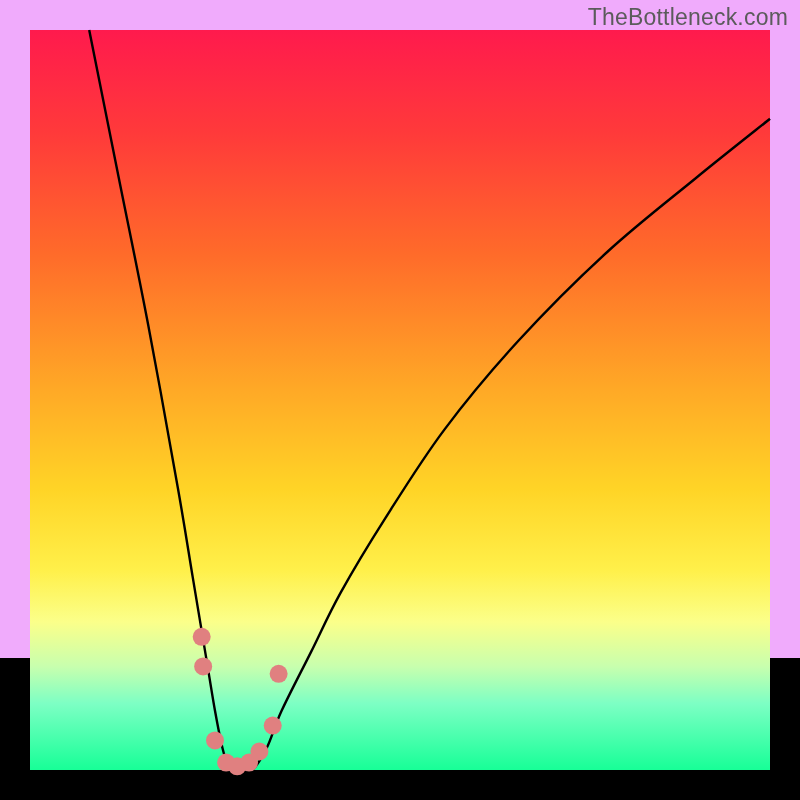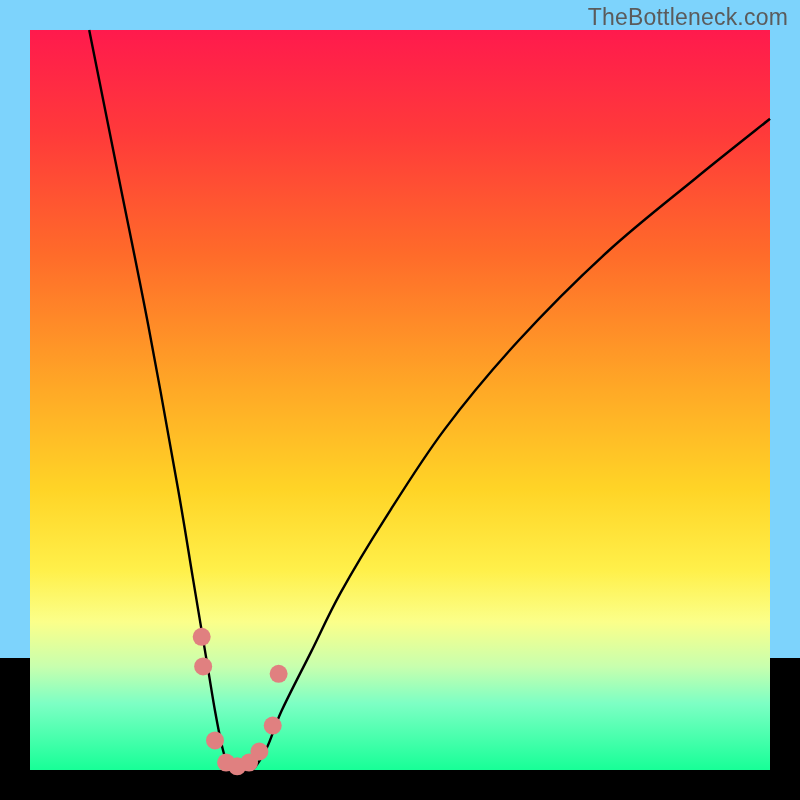--- a/index.html
+++ b/index.html
@@ -10,21 +10,21 @@
     background: #000;
     overflow: hidden;
     font-family: Arial, Helvetica, sans-serif;
   }
   .frame {
     position: absolute;
     left: 0;
     top: 0;
     width: 800px;
     height: 658px;
-    background: #7dd3fc;
+    background: #f0abfc;
   }
   .plot-area {
     position: absolute;
     left: 30px;
     top: 30px;
     width: 740px;
     height: 740px;
   }
   .gradient {
     position: absolute;

